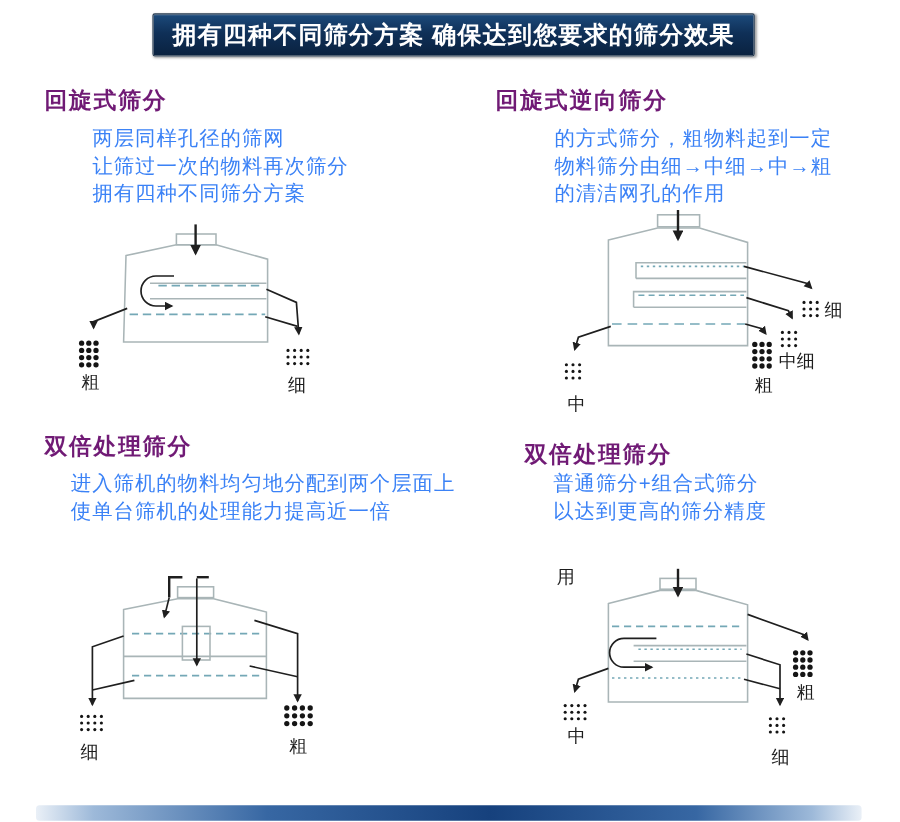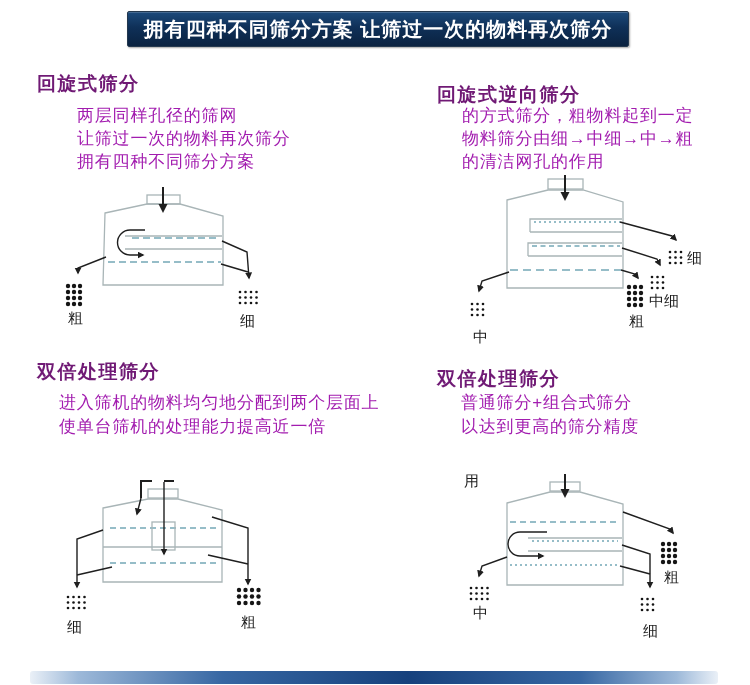--- a/index.html
+++ b/index.html
@@ -13,25 +13,25 @@
     border:1px solid #24384e;border-radius:2px;
     box-shadow:inset 0 1px 0 rgba(255,255,255,.18),1px 1px 2px rgba(0,0,0,.35);
     color:#ffffff;font-size:20px;font-weight:bold;letter-spacing:1px;
     display:flex;align-items:center;justify-content:center;white-space:nowrap;
   }
   .quad-heading{
     position:absolute;margin:0;font-size:19px;font-weight:bold;letter-spacing:1.5px;
     color:#701a75;
   }
   .quad-para{
-    position:absolute;font-size:17px;line-height:23px;color:#a21caf;letter-spacing:0.8px;
+    position:absolute;font-size:17px;line-height:23px;color:#3b82f6;letter-spacing:0.8px;
     white-space:nowrap;
   }
   .h-tl{left:37px;top:71px;}   .p-tl{left:77px;top:104px;}
-  .h-tr{left:437px;top:71px;margin-top:11px;}  .p-tr{left:462px;top:104px;}
+  .h-tr{left:413px;top:71px;}  .p-tr{left:462px;top:104px;}
   .h-bl{left:37px;top:359px;}  .p-bl{left:59px;top:391px;line-height:24px;}
   .h-br{left:437px;top:366px;} .p-br{left:461px;top:391px;line-height:24px;}
   svg.diagram{position:absolute;overflow:visible;}
   .d-tl{left:40px;top:185px;}
   .d-tr{left:430px;top:175px;}
   .d-bl{left:30px;top:460px;}
   .d-br{left:430px;top:460px;}
   .machine{fill:none;stroke:#a9b5b7;stroke-width:1.3px;}
   .screen-dash{fill:none;stroke:#74a8b6;stroke-width:1.3px;}
   .flow{fill:none;stroke:#1f1f1f;stroke-width:1.4px;}
@@ -41,21 +41,21 @@
     position:absolute;left:30px;top:671px;width:688px;height:13px;border-radius:3px;
     background:linear-gradient(90deg,#eaf0f7 0%,#9db9d9 7%,#3767a3 28%,#16417d 55%,#3767a3 80%,#9db9d9 94%,#eaf0f7 100%);
   }
 </style>
 </head>
 <body>
 
 <div class="canvas">
 
   <div class="title-bar">
-    <span>拥有四种不同筛分方案 让筛过一次的物料再次筛分</span>
+    <span>拥有四种不同筛分方案 确保达到您要求的筛分效果</span>
   </div>
 
   <h3 class="quad-heading h-tl">回旋式筛分</h3>
   <div class="quad-para p-tl">
     <div>两层同样孔径的筛网</div>
     <div>让筛过一次的物料再次筛分</div>
     <div>拥有四种不同筛分方案</div>
   </div>
 
   <h3 class="quad-heading h-tr">回旋式逆向筛分</h3>

